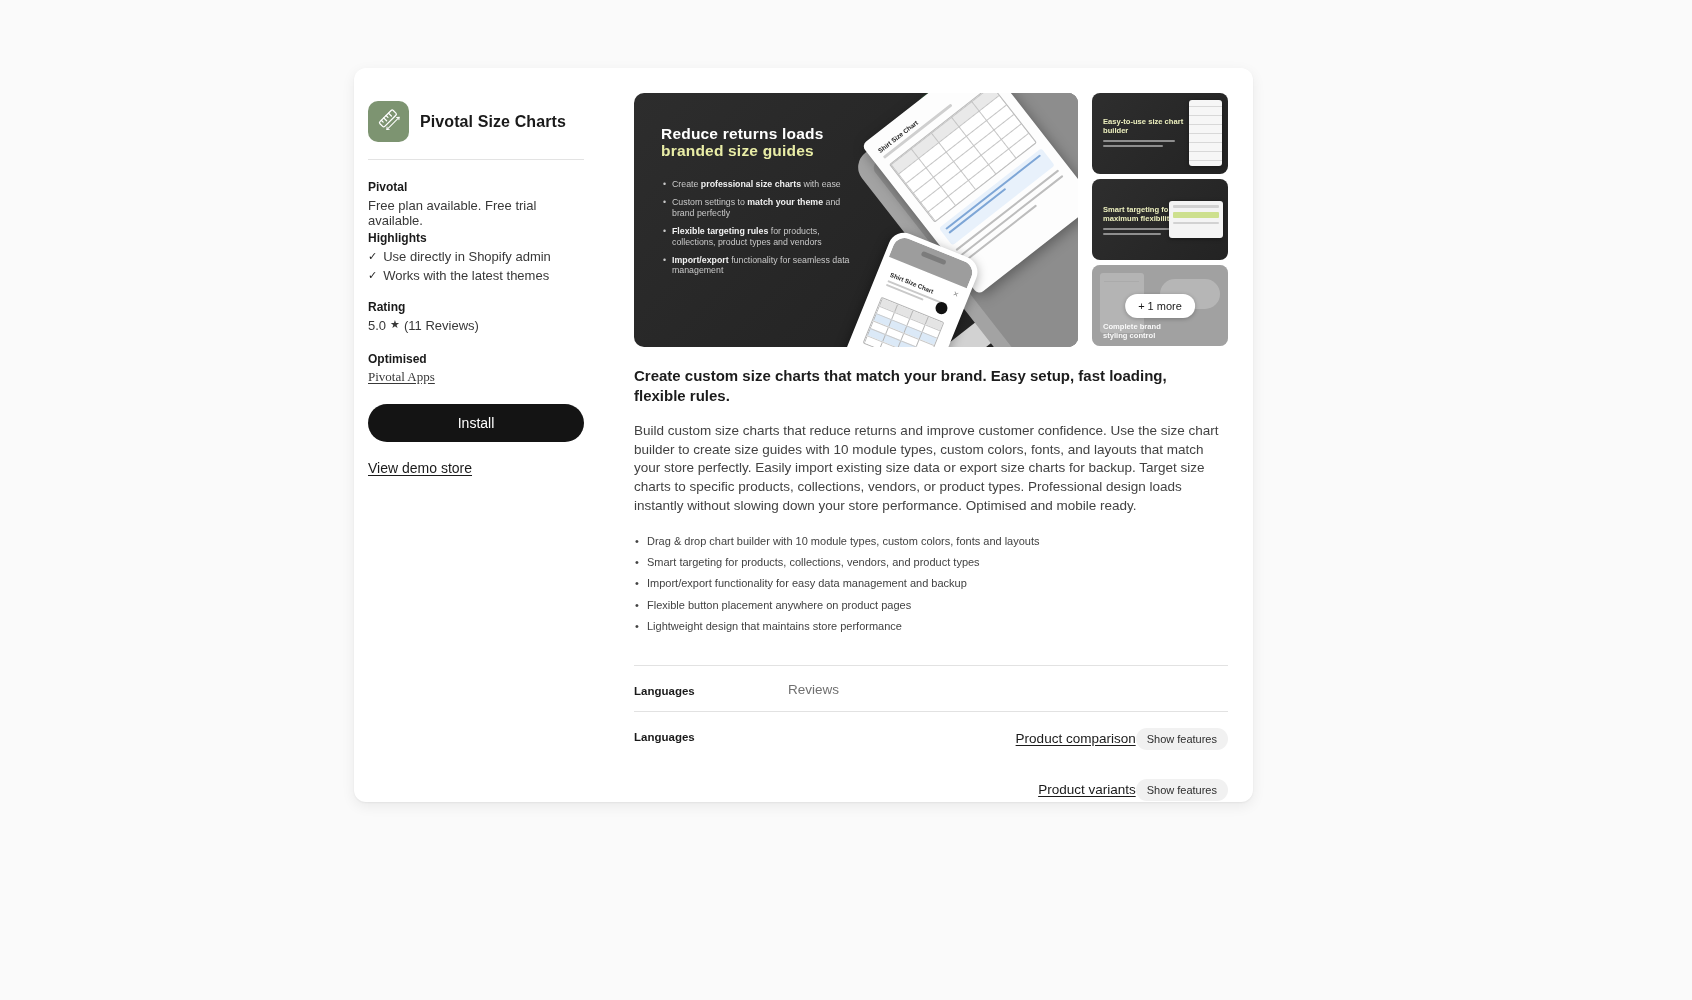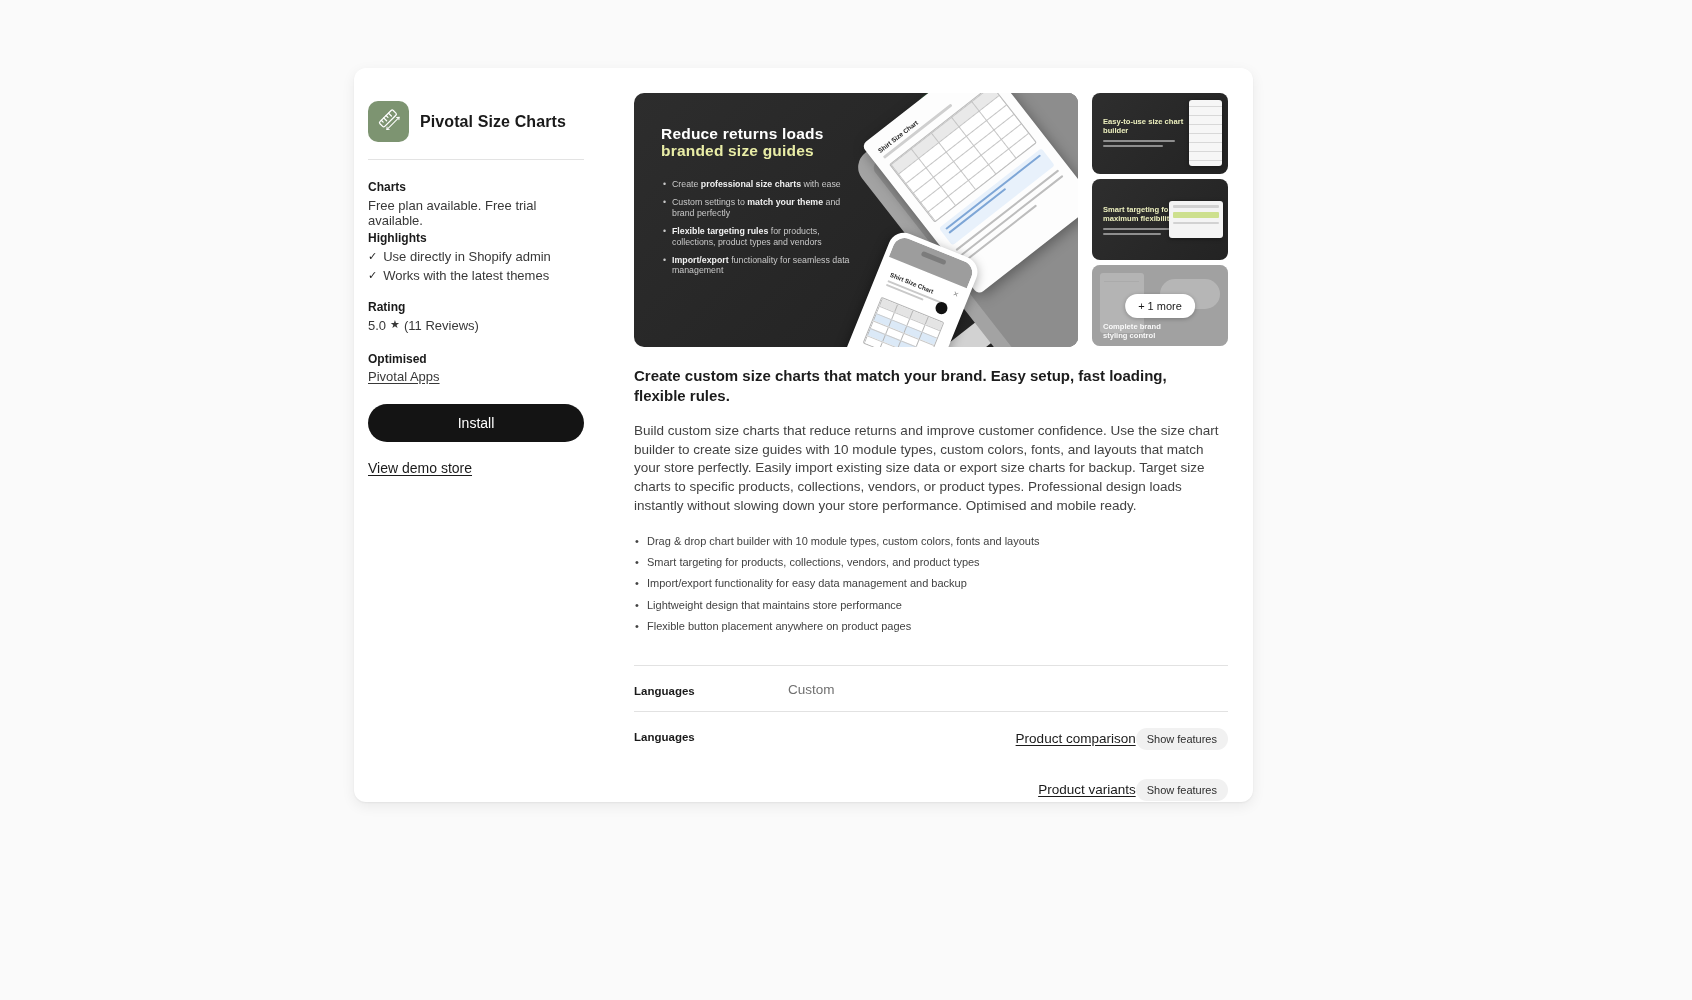--- a/index.html
+++ b/index.html
@@ -23,21 +23,21 @@
   .app-icon { width:41px; height:41px; border-radius:10px; background:#7d9471; flex:none;
               display:flex; align-items:center; justify-content:center; }
   .app-name { font-size:16px; font-weight:700; letter-spacing:.1px; }
   .side-hr { position:absolute; top:91px; left:0; width:216px; border:none; border-top:1px solid #e3e3e3; }
   .side-label { position:absolute; font-size:12px; font-weight:700; color:#1a1a1a; }
   .side-text  { position:absolute; font-size:13px; color:#383838; }
   .hl-item { display:flex; align-items:center; gap:6px; }
   .hl-check { font-size:11px; color:#1a1a1a; }
   .rating-line { display:flex; align-items:center; gap:4px; }
   .star { font-size:11px; position:relative; top:-1px; }
-  .dev-link { text-decoration:underline; text-underline-offset:2px; cursor:pointer; }
+  .dev-link { text-decoration:underline; text-underline-offset:2px; cursor:pointer;font-family:Liberation Serif, serif; }
   .install-btn {
     position:absolute; top:336px; left:0; width:216px; height:38px;
     background:#141414; color:#fff; border:none; border-radius:20px;
     font-size:14px; font-family:inherit; cursor:pointer;
   }
   .demo-link {
     position:absolute; top:392px; left:0; width:216px; text-align:left;
     font-size:14px; text-decoration:underline; text-underline-offset:2px; cursor:pointer;
   }
 
@@ -172,21 +172,21 @@
               <path d="M29.5 24.8 L32 27 L29.5 29.2" stroke-width="1.3"></path>
             </g>
           </svg>
         </span>
       </div>
       <div class="app-name">Pivotal Size Charts</div>
     </div>
 
     <hr class="side-hr">
 
-    <div class="side-label" style="top:112px;">Charts</div>
+    <div class="side-label" style="top:112px;">Pivotal</div>
     <div class="side-text" style="top:130px;">Free plan available. Free trial available.</div>
 
     <div class="side-label" style="top:163px;">Highlights</div>
     <div class="side-text hl-item" style="top:181px;">
       <span class="hl-check">✓</span>
       <span>Use directly in Shopify admin</span>
     </div>
     <div class="side-text hl-item" style="top:200px;">
       <span class="hl-check">✓</span>
       <span>Works with the latest themes</span>
@@ -294,29 +294,29 @@
       </div>
     </div>
 
     <div class="main-heading">Create custom size charts that match your brand. Easy setup, fast loading, flexible rules.</div>
     <div class="main-desc">Build custom size charts that reduce returns and improve customer confidence. Use the size chart builder to create size guides with 10 module types, custom colors, fonts, and layouts that match your store perfectly. Easily import existing size data or export size charts for backup. Target size charts to specific products, collections, vendors, or product types. Professional design loads instantly without slowing down your store performance. Optimised and mobile ready.</div>
 
     <ul class="features">
       <li>Drag &amp; drop chart builder with 10 module types, custom colors, fonts and layouts</li>
       <li>Smart targeting for products, collections, vendors, and product types</li>
       <li>Import/export functionality for easy data management and backup</li>
+      <li>Flexible button placement anywhere on product pages</li>
       <li>Lightweight design that maintains store performance</li>
-      <li>Flexible button placement anywhere on product pages</li>
     </ul>
 
     <hr class="main-hr">
 
     <div class="info-row">
       <div class="info-label">Languages</div>
-      <div class="lang-value">Custom</div>
+      <div class="lang-value">Reviews</div>
     </div>
 
     <hr class="main-hr" style="margin-top:0;">
 
     <div class="info-row">
       <div class="info-label">Languages</div>
       <div class="cat-col">
         <div class="cat-row">
           <span class="cat-link">Product comparison</span>
           <button class="pill-btn">Show features</button>

